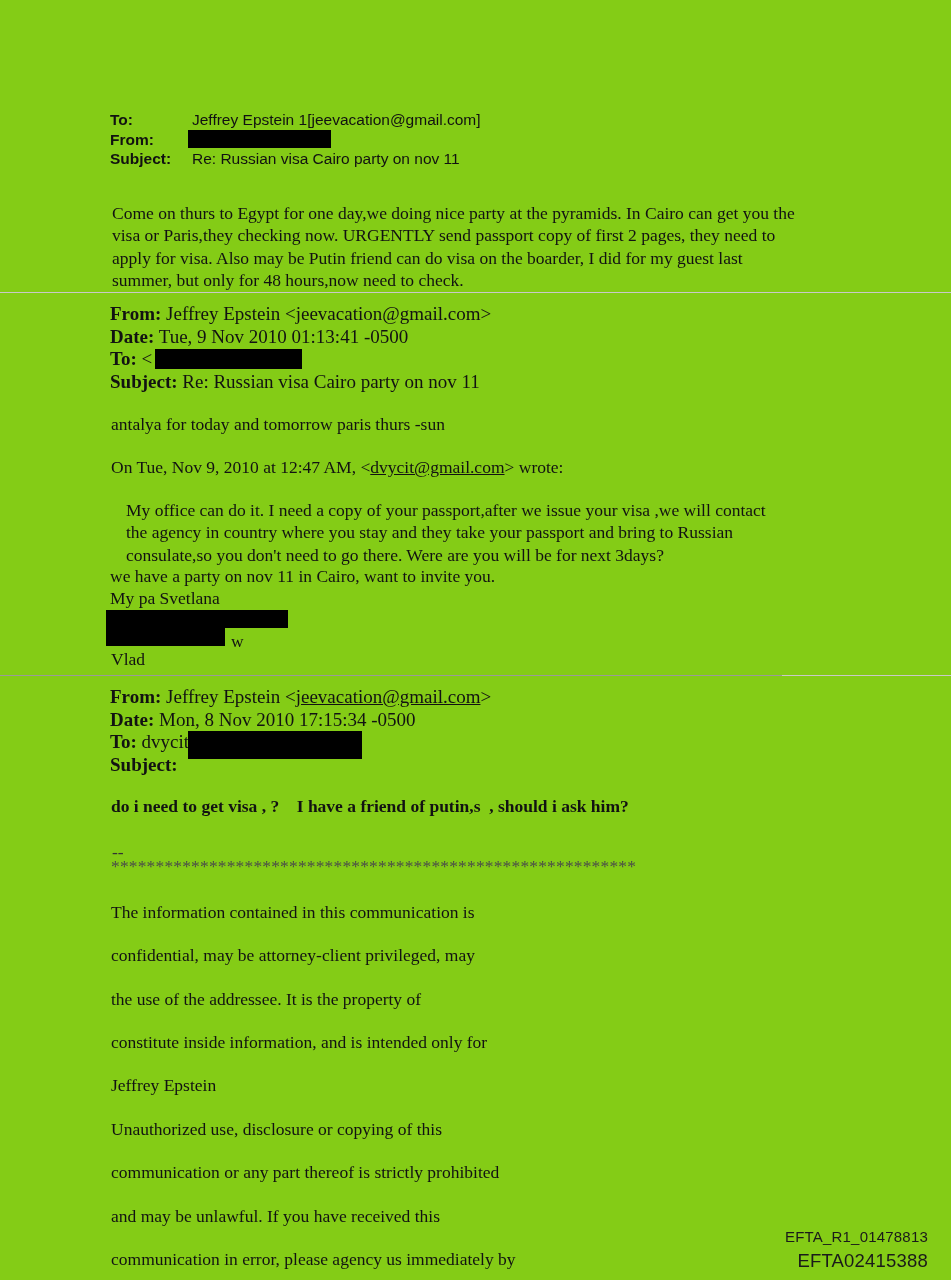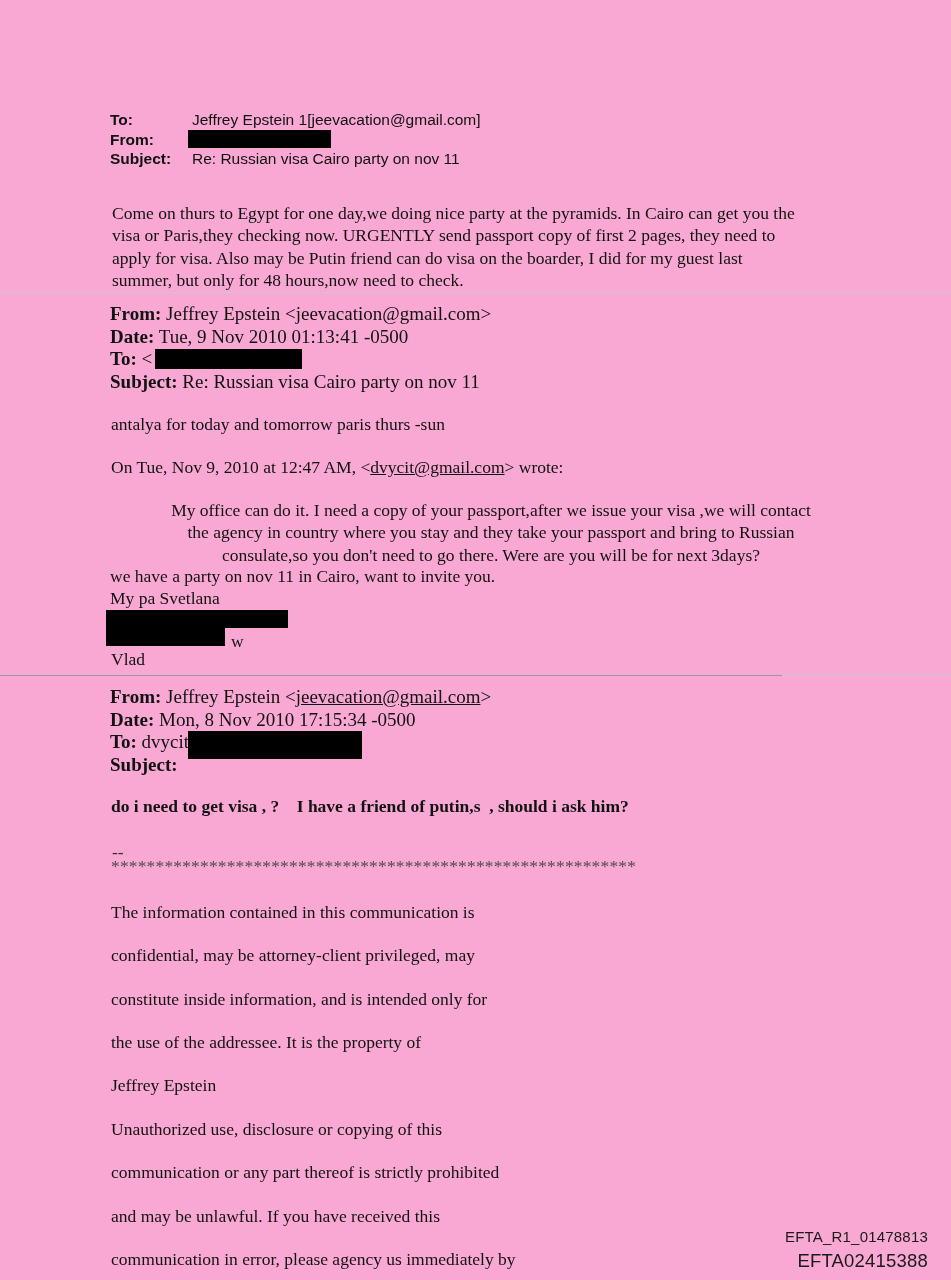--- a/index.html
+++ b/index.html
@@ -10,21 +10,21 @@
   }
   body {
     font-family: "Liberation Serif", "DejaVu Serif", serif;
     color: #111111;
     -webkit-font-smoothing: none;
   }
   .page {
     position: relative;
     width: 951px;
     height: 1280px;
-    background: #f9a8d4;
+    background: #84cc16;
     overflow: hidden;
     margin: 0 auto;
   }
 
   
   .msg-head {
     position: absolute;
     left: 110px;
     top: 110px;
     font-family: "Liberation Sans", "DejaVu Sans", sans-serif;
@@ -123,21 +123,21 @@
   
   .bates {
     position: absolute;
     font-family: "Liberation Sans", "DejaVu Sans", sans-serif;
     color: #1a1a1a;
     white-space: nowrap;
   }
   .bates-top { right: 23px; top: 1228px; font-size: 15px; letter-spacing: 0.2px; }
   .bates-bottom { right: 23px; top: 1250px; font-size: 18.5px; letter-spacing: 0.2px; }
 
-  .indent-block { text-indent: 0; text-align: center; }
+  .indent-block { text-indent: 0; }
 </style>
 </head>
 <body>
 
 <div class="page">
 
   <div class="msg-head">
     <table>
       <tbody>
           <tr>
@@ -236,22 +236,22 @@
 
   <div class="para" style="left:111px; top:795px; width:700px; white-space:pre;font-weight:bold;">do i need to get visa , ?    I have a friend of putin,s  , should i ask him?</div>
 
   <div class="dashes" style="left:112px; top:843px;">--</div>
 
   <div class="asterisks" style="left:111px; top:856px;">***********************************************************</div>
 
   <div class="disclaimer" style="left:111px; top:880px; width:520px;">
     <span class="dline">The information contained in this communication is</span>
     <span class="dline">confidential, may be attorney-client privileged, may</span>
+    <span class="dline">the use of the addressee. It is the property of</span>
     <span class="dline">constitute inside information, and is intended only for</span>
-    <span class="dline">the use of the addressee. It is the property of</span>
     <span class="dline">Jeffrey Epstein</span>
     <span class="dline">Unauthorized use, disclosure or copying of this</span>
     <span class="dline">communication or any part thereof is strictly prohibited</span>
     <span class="dline">and may be unlawful. If you have received this</span>
     <span class="dline">communication in error, please agency us immediately by</span>
     
     
   </div>
 
   <div class="bates bates-top">EFTA_R1_01478813</div>

